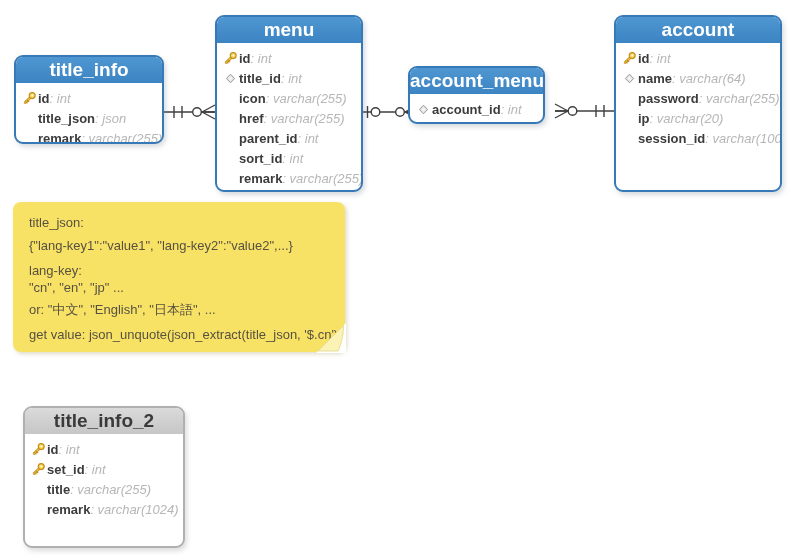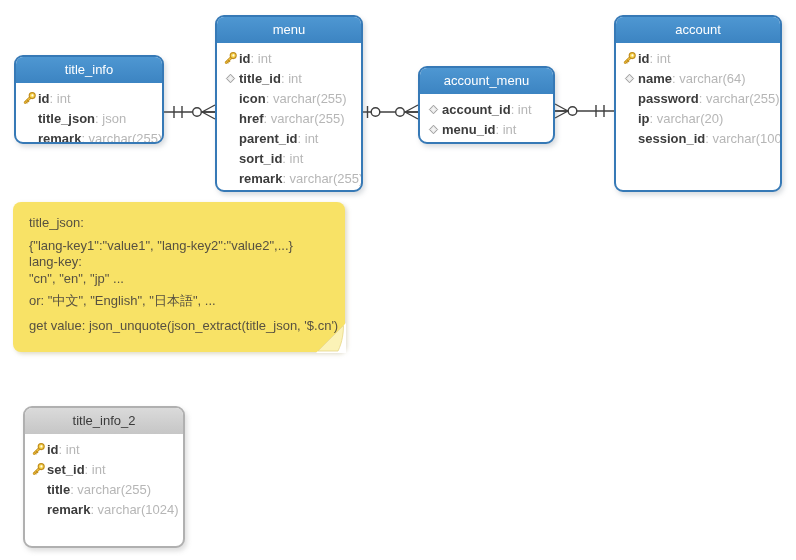--- a/index.html
+++ b/index.html
@@ -4,41 +4,41 @@
 <style>
   html,body{margin:0;padding:0;background:#fff;}
   #canvas{position:relative;width:796px;height:560px;background:#ffffff;
           font-family:"Liberation Sans",sans-serif;overflow:hidden;}
 
   
   .er-table{position:absolute;box-sizing:border-box;border:2px solid var(--border_blue);
             border-radius:9px;background:#fff;overflow:hidden;
             box-shadow:2px 3px 5px rgba(110,125,140,.28);}
   .er-table.gray{border-color:var(--border_gray);box-shadow:2px 3px 5px rgba(120,120,120,.25);}
-  .tbl-header{height:26px;line-height:26px;text-align:center;font-size:13px;font-weight:normal;
+  .tbl-header{height:26px;line-height:26px;text-align:center;font-size:19px;font-weight:bold;
               color:#fff;background:linear-gradient(var(--header_blue_light),var(--header_blue));
               border-bottom:2px solid #fff;}
   .gray .tbl-header{background:linear-gradient(#dadada,#c6c6c6);color:#3a3a3a;}
   .tbl-body{padding:3px 0 0 5px;}
   .field-row{display:flex;align-items:center;height:20px;font-size:13px;white-space:nowrap;}
   .field-icon{width:17px;height:16px;display:inline-flex;align-items:center;justify-content:center;flex:none;}
   .field-name{color:var(--field_name_color);font-weight:bold;}
-  .field-type{color:var(--field_type_color);}
+  .field-type{color:var(--field_type_color);font-style:italic;}
 
   
   #connectors{position:absolute;left:0;top:0;pointer-events:none;}
   #connectors line,#connectors path{stroke:var(--connector_color);stroke-width:1.4;fill:none;}
   #connectors circle{stroke:var(--connector_color);stroke-width:1.4;fill:#fff;}
 
   
   .note{position:absolute;left:13px;top:202px;width:332px;height:150px;box-sizing:border-box;
         background:var(--note_yellow);border-radius:8px;padding:13px 14px 0 16px;
         font-size:13px;color:#575141;box-shadow:2px 2px 4px rgba(160,150,95,.35);}
   .note-line{line-height:16px;white-space:nowrap;}
-  .ln2{margin-top:7px}.ln3{margin-top:0}.ln4{margin-top:1px}.ln5{margin-top:6px}.ln6{margin-top:9px}
+  .ln2{margin-top:7px}.ln3{margin-top:9px}.ln4{margin-top:1px}.ln5{margin-top:6px}.ln6{margin-top:9px}
   .fold{position:absolute;right:-1px;bottom:-1px;}
 </style>
 </head>
 <body>
 
 <div id="canvas">
 
   <svg id="connectors" width="796" height="560">
     <g>
       <line x1="163" y1="112" x2="215" y2="112"></line>
@@ -137,21 +137,21 @@
           <span class="field-name">sort_id</span>
           <span class="field-type">: int</span>
         </div>
         <div class="field-row">
           <span class="field-icon"></span>
           <span class="field-name">remark</span>
           <span class="field-type">: varchar(255)</span>
         </div>
       </div>
     </div>
-  <div class="er-table blue" style="left:418px;top:66px;width:137px;height:78px">
+  <div class="er-table blue" style="left:408px;top:66px;width:137px;height:58px">
       <div class="tbl-header">account_menu</div>
       <div class="tbl-body">
         <div class="field-row">
           <span class="field-icon">
             <svg width="13" height="13" viewBox="0 0 13 13">
               <path d="M6.5 2.2 L10.6 6.5 L6.5 10.8 L2.4 6.5 Z" fill="#e2e2e2" stroke="#9b9b9b" stroke-width="1"></path>
               <path d="M6.5 4.1 L8.7 6.5 L6.5 8.9 L4.3 6.5 Z" fill="#f3f3f3"></path>
             </svg>
           </span>
           <span class="field-name">account_id</span>

